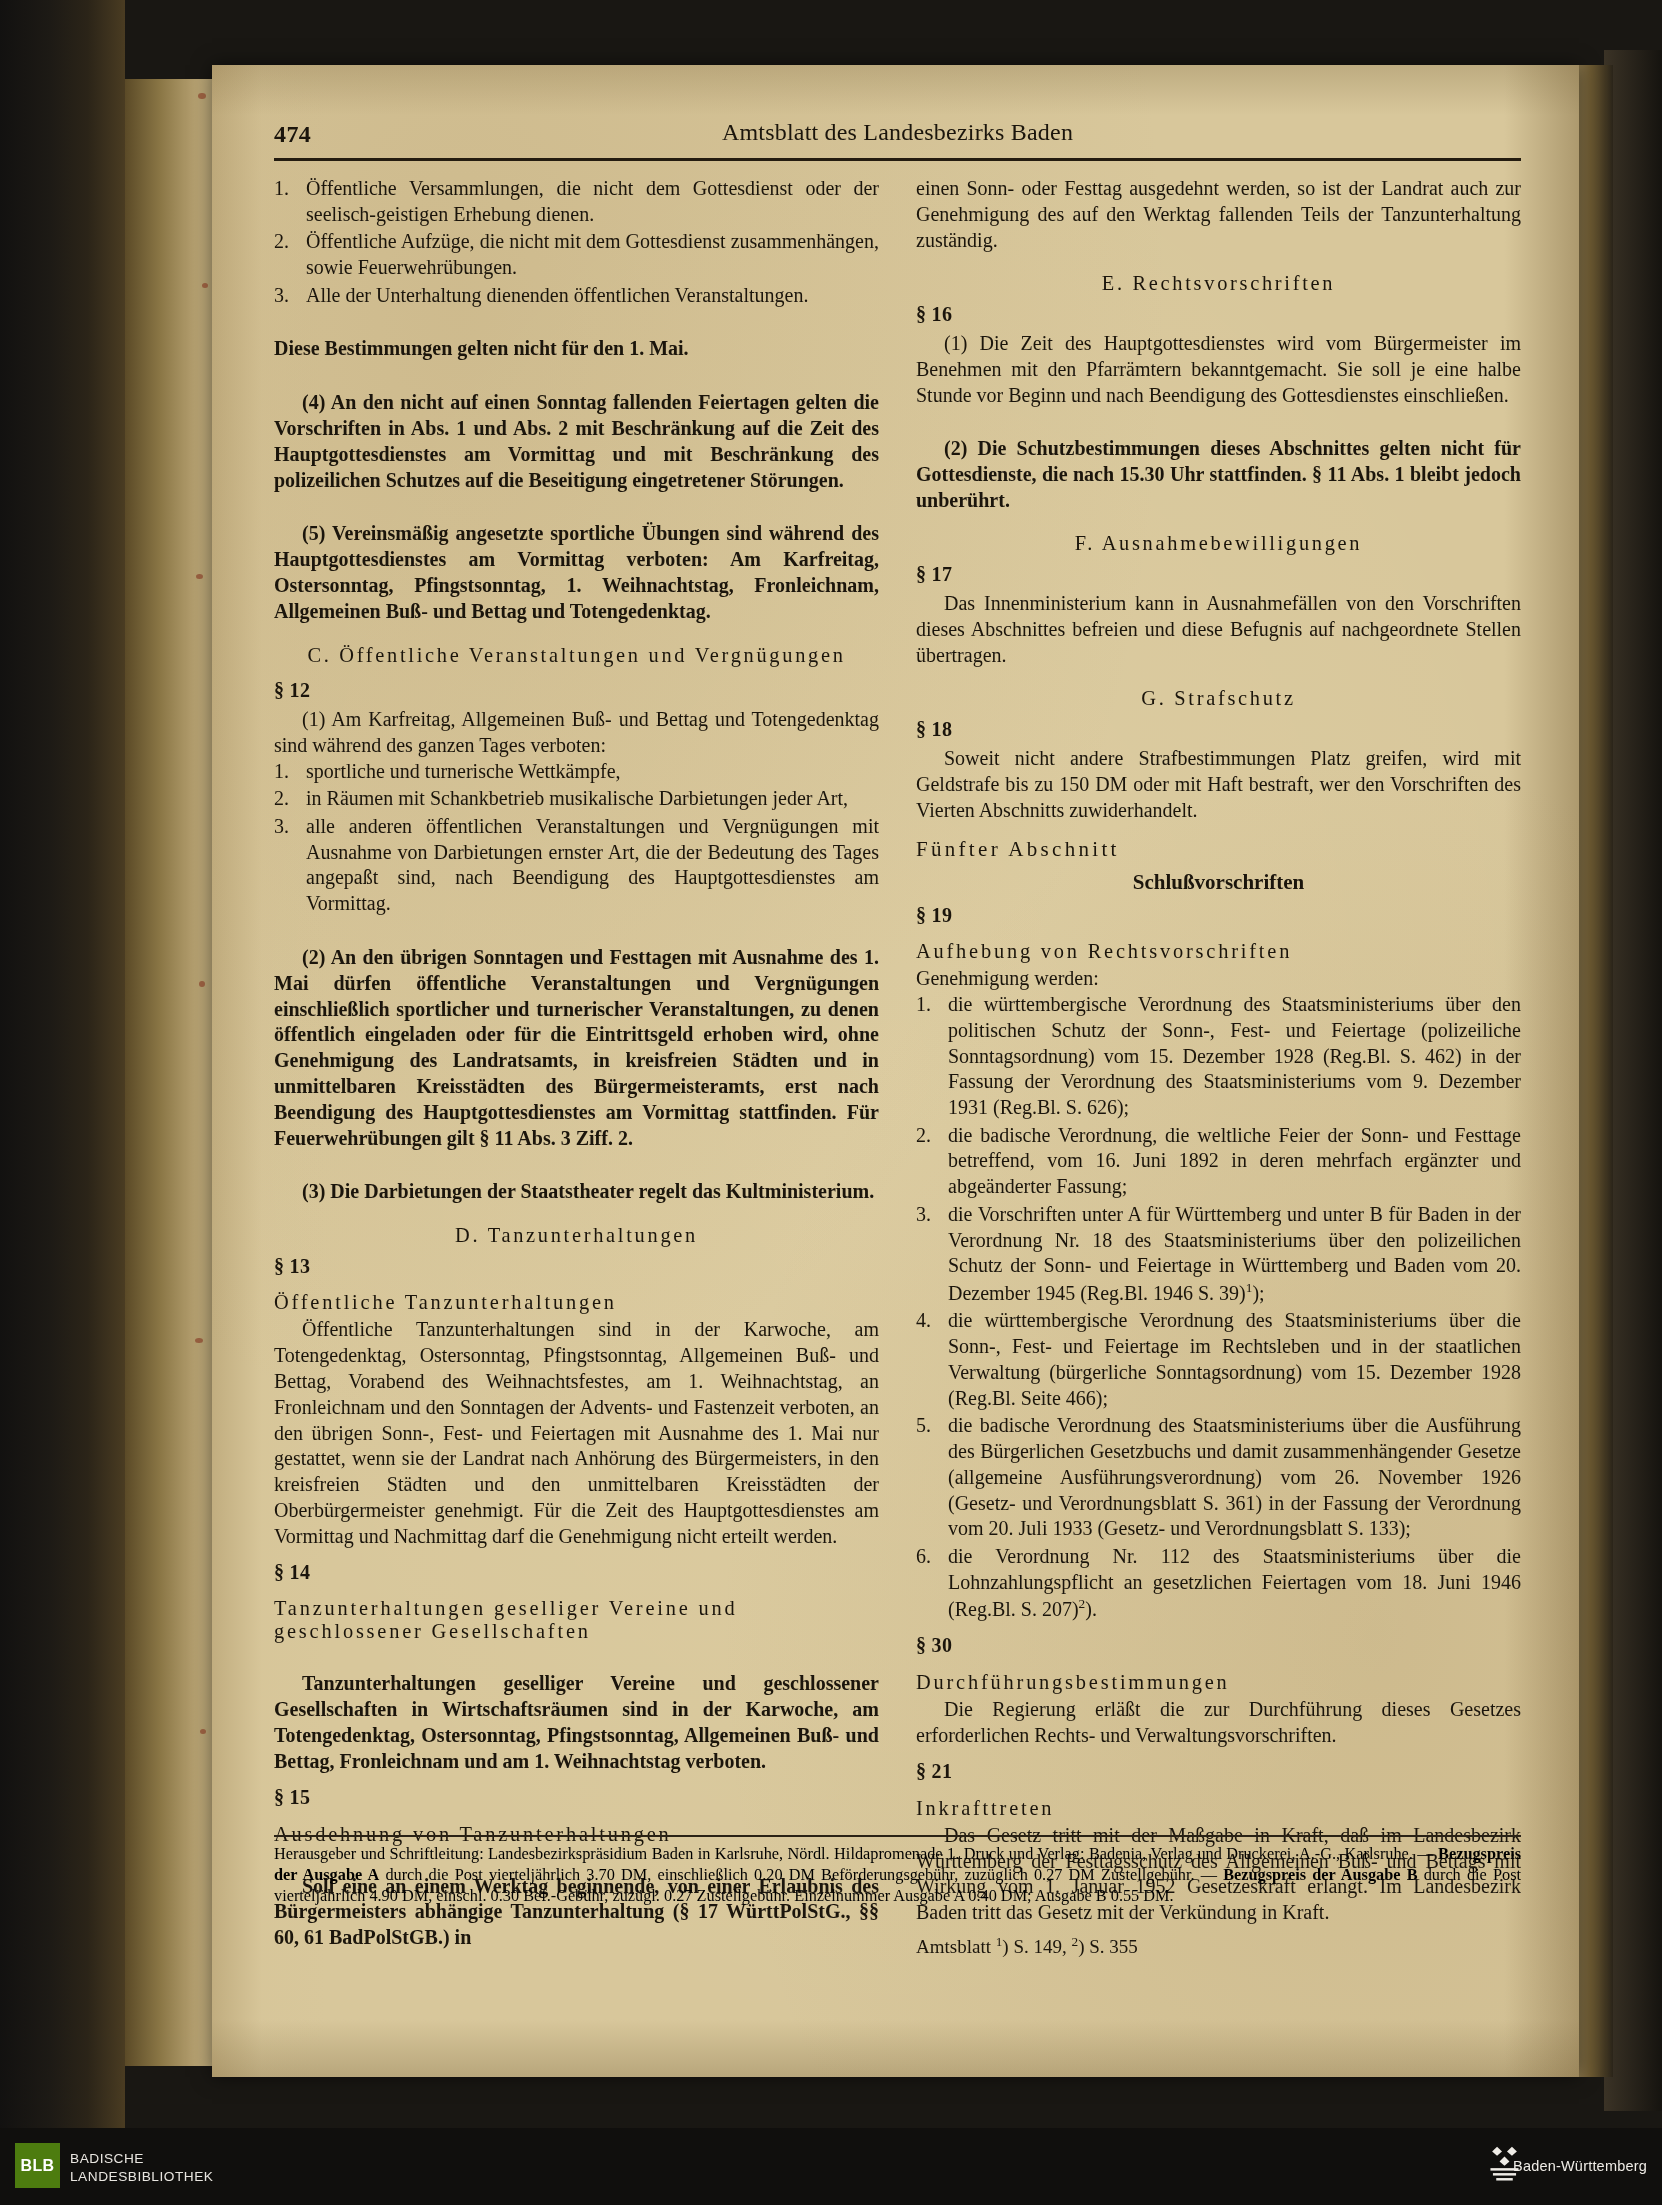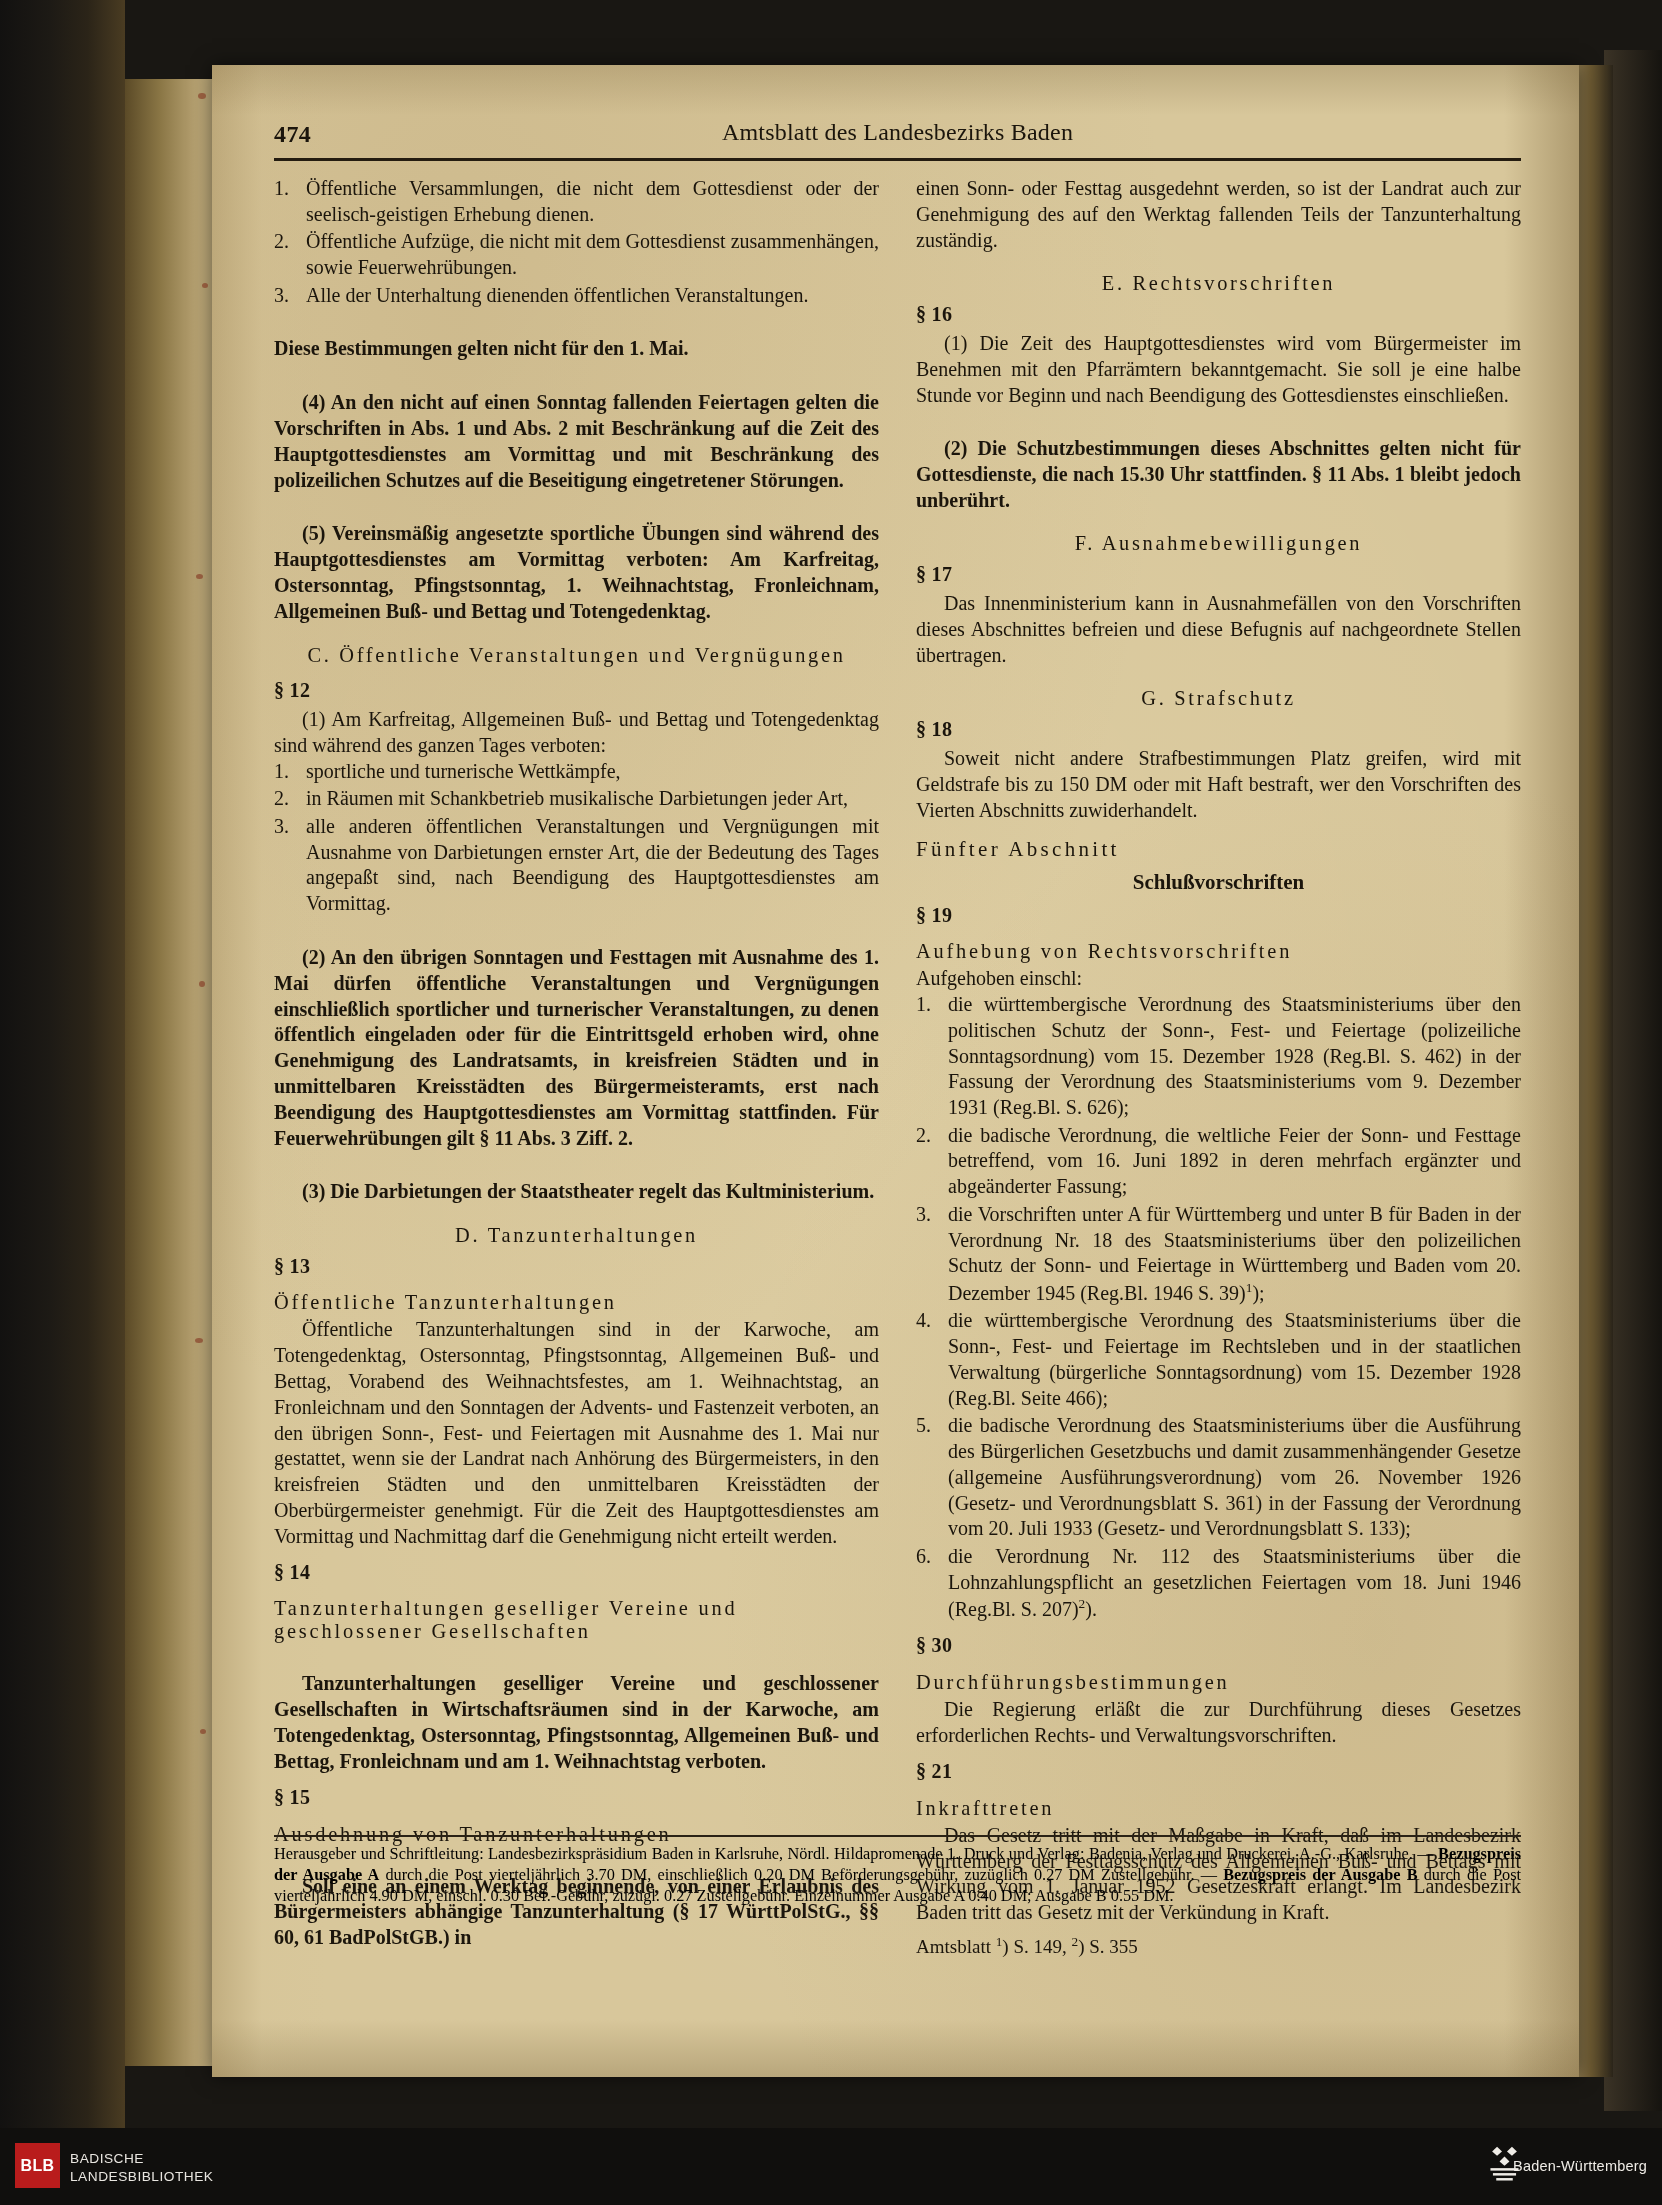--- a/index.html
+++ b/index.html
@@ -182,21 +182,21 @@
   
   .bottombar {
     position: absolute;
     left: 0; top: 2128px;
     width: 1662px; height: 77px;
     background: #100f0d;
   }
   .blb-logo {
     position: absolute; left: 15px; top: 2143px;
     width: 45px; height: 45px;
-    background: #b91c1c;
+    background: #4d7c0f;
     color: #fff;
     font-family: "Liberation Sans", sans-serif;
     font-size: 16px; font-weight: bold;
     display: flex; align-items: center; justify-content: center;
     letter-spacing: 0.4px;
   }
   .blb-text {
     position: absolute; left: 70px; top: 2150px;
     color: #e9e6e0;
     font-family: "Liberation Sans", sans-serif;
@@ -297,21 +297,21 @@
       <p class="body indent">Das Innenministerium kann in Ausnahmefällen von den Vorschriften dieses Abschnittes befreien und diese Befugnis auf nachgeordnete Stellen übertragen.</p>
 
       <h3 class="sec">G. Strafschutz</h3>
       <h4 class="para tightTop">§ 18</h4>
       <p class="body indent">Soweit nicht andere Strafbestimmungen Platz greifen, wird mit Geldstrafe bis zu 150 DM oder mit Haft bestraft, wer den Vorschriften des Vierten Abschnitts zuwiderhandelt.</p>
 
       <div class="centerspaced big">Fünfter Abschnitt</div>
       <div class="centerbold">Schlußvorschriften</div>
       <h4 class="para tightTop">§ 19</h4>
       <div class="centerspaced">Aufhebung von Rechtsvorschriften</div>
-      <p class="body">Aufgehoben einschl:</p>
+      <p class="body">Genehmigung werden:</p>
 
       <ol class="nlist">
         <li><span class="num">1.</span><span>die württembergische Verordnung des Staatsministeriums über den politischen Schutz der Sonn-, Fest- und Feiertage (polizeiliche Sonntagsordnung) vom 15. Dezember 1928 (Reg.Bl. S. 462) in der Fassung der Verordnung des Staatsministeriums vom 9. Dezember 1931 (Reg.Bl. S. 626);</span></li>
         <li><span class="num">2.</span><span>die badische Verordnung, die weltliche Feier der Sonn- und Festtage betreffend, vom 16. Juni 1892 in deren mehrfach ergänzter und abgeänderter Fassung;</span></li>
         <li><span class="num">3.</span><span>die Vorschriften unter A für Württemberg und unter B für Baden in der Verordnung Nr. 18 des Staatsministeriums über den polizeilichen Schutz der Sonn- und Feiertage in Württemberg und Baden vom 20. Dezember 1945 (Reg.Bl. 1946 S. 39)<sup>1</sup>);</span></li>
         <li><span class="num">4.</span><span>die württembergische Verordnung des Staatsministeriums über die Sonn-, Fest- und Feiertage im Rechtsleben und in der staatlichen Verwaltung (bürgerliche Sonntagsordnung) vom 15. Dezember 1928 (Reg.Bl. Seite 466);</span></li>
         <li><span class="num">5.</span><span>die badische Verordnung des Staatsministeriums über die Ausführung des Bürgerlichen Gesetzbuchs und damit zusammenhängender Gesetze (allgemeine Ausführungsverordnung) vom 26. November 1926 (Gesetz- und Verordnungsblatt S. 361) in der Fassung der Verordnung vom 20. Juli 1933 (Gesetz- und Verordnungsblatt S. 133);</span></li>
         <li><span class="num">6.</span><span>die Verordnung Nr. 112 des Staatsministeriums über die Lohnzahlungspflicht an gesetzlichen Feiertagen vom 18. Juni 1946 (Reg.Bl. S. 207)<sup>2</sup>).</span></li>
       </ol>
 

